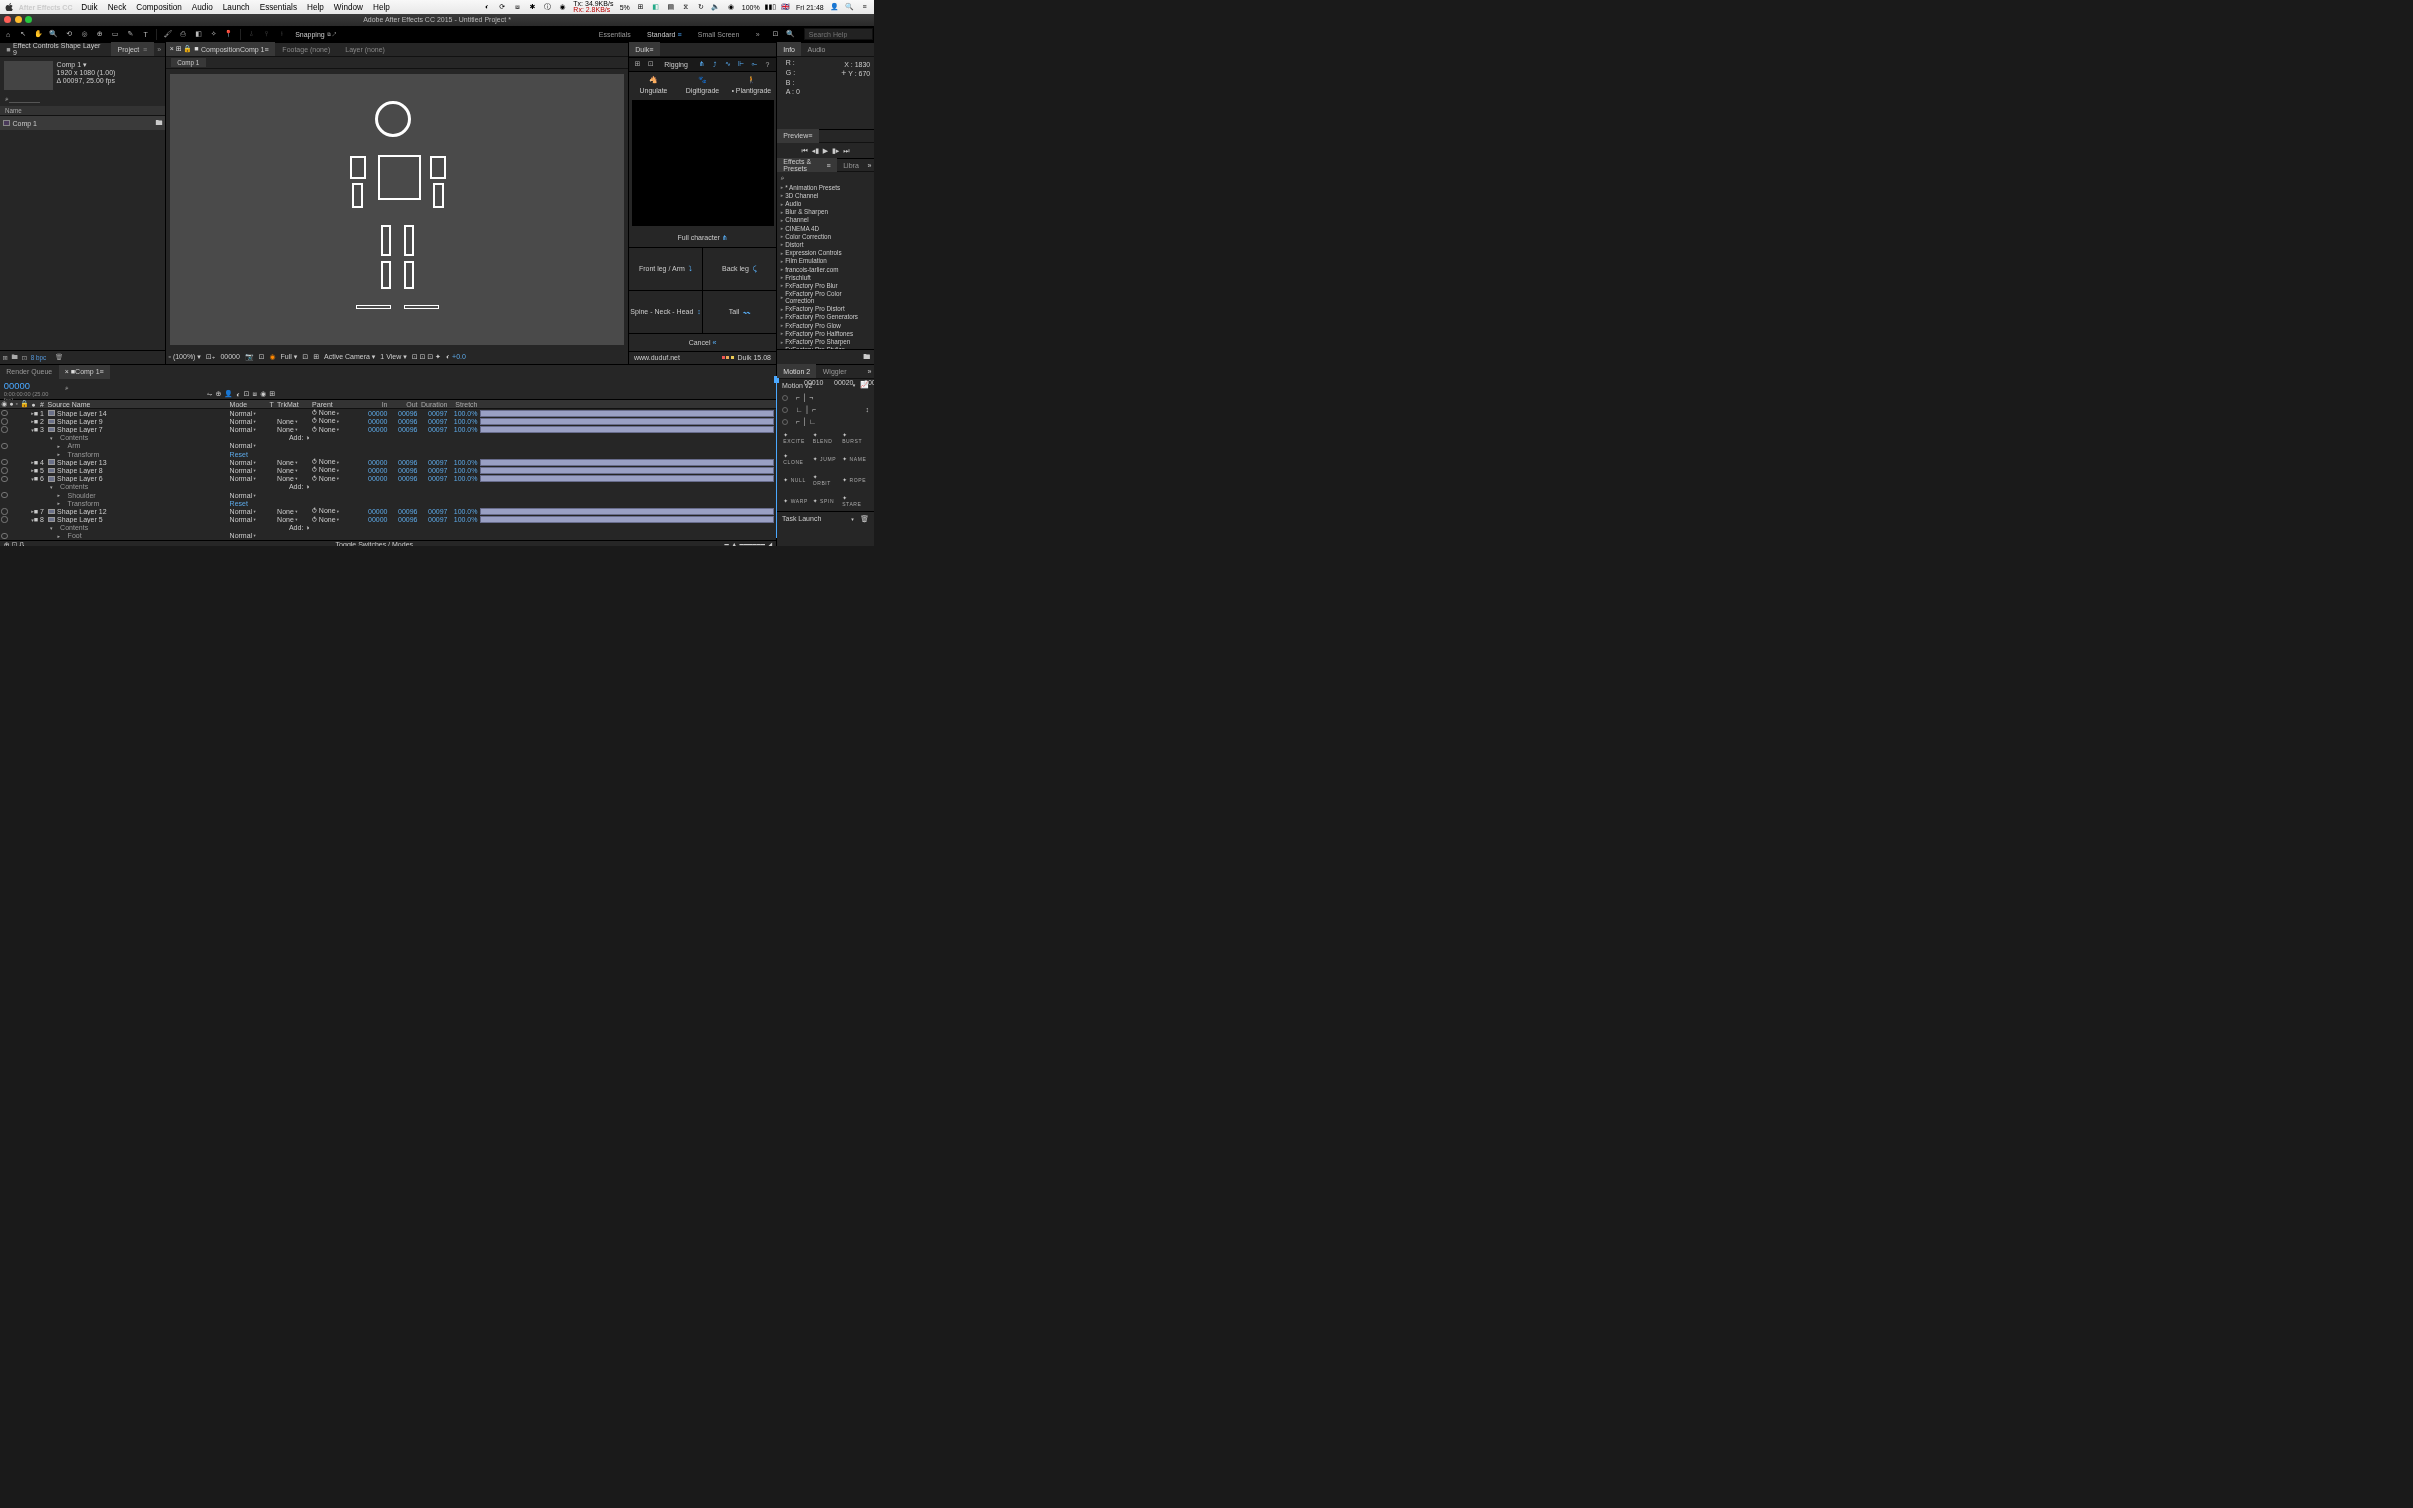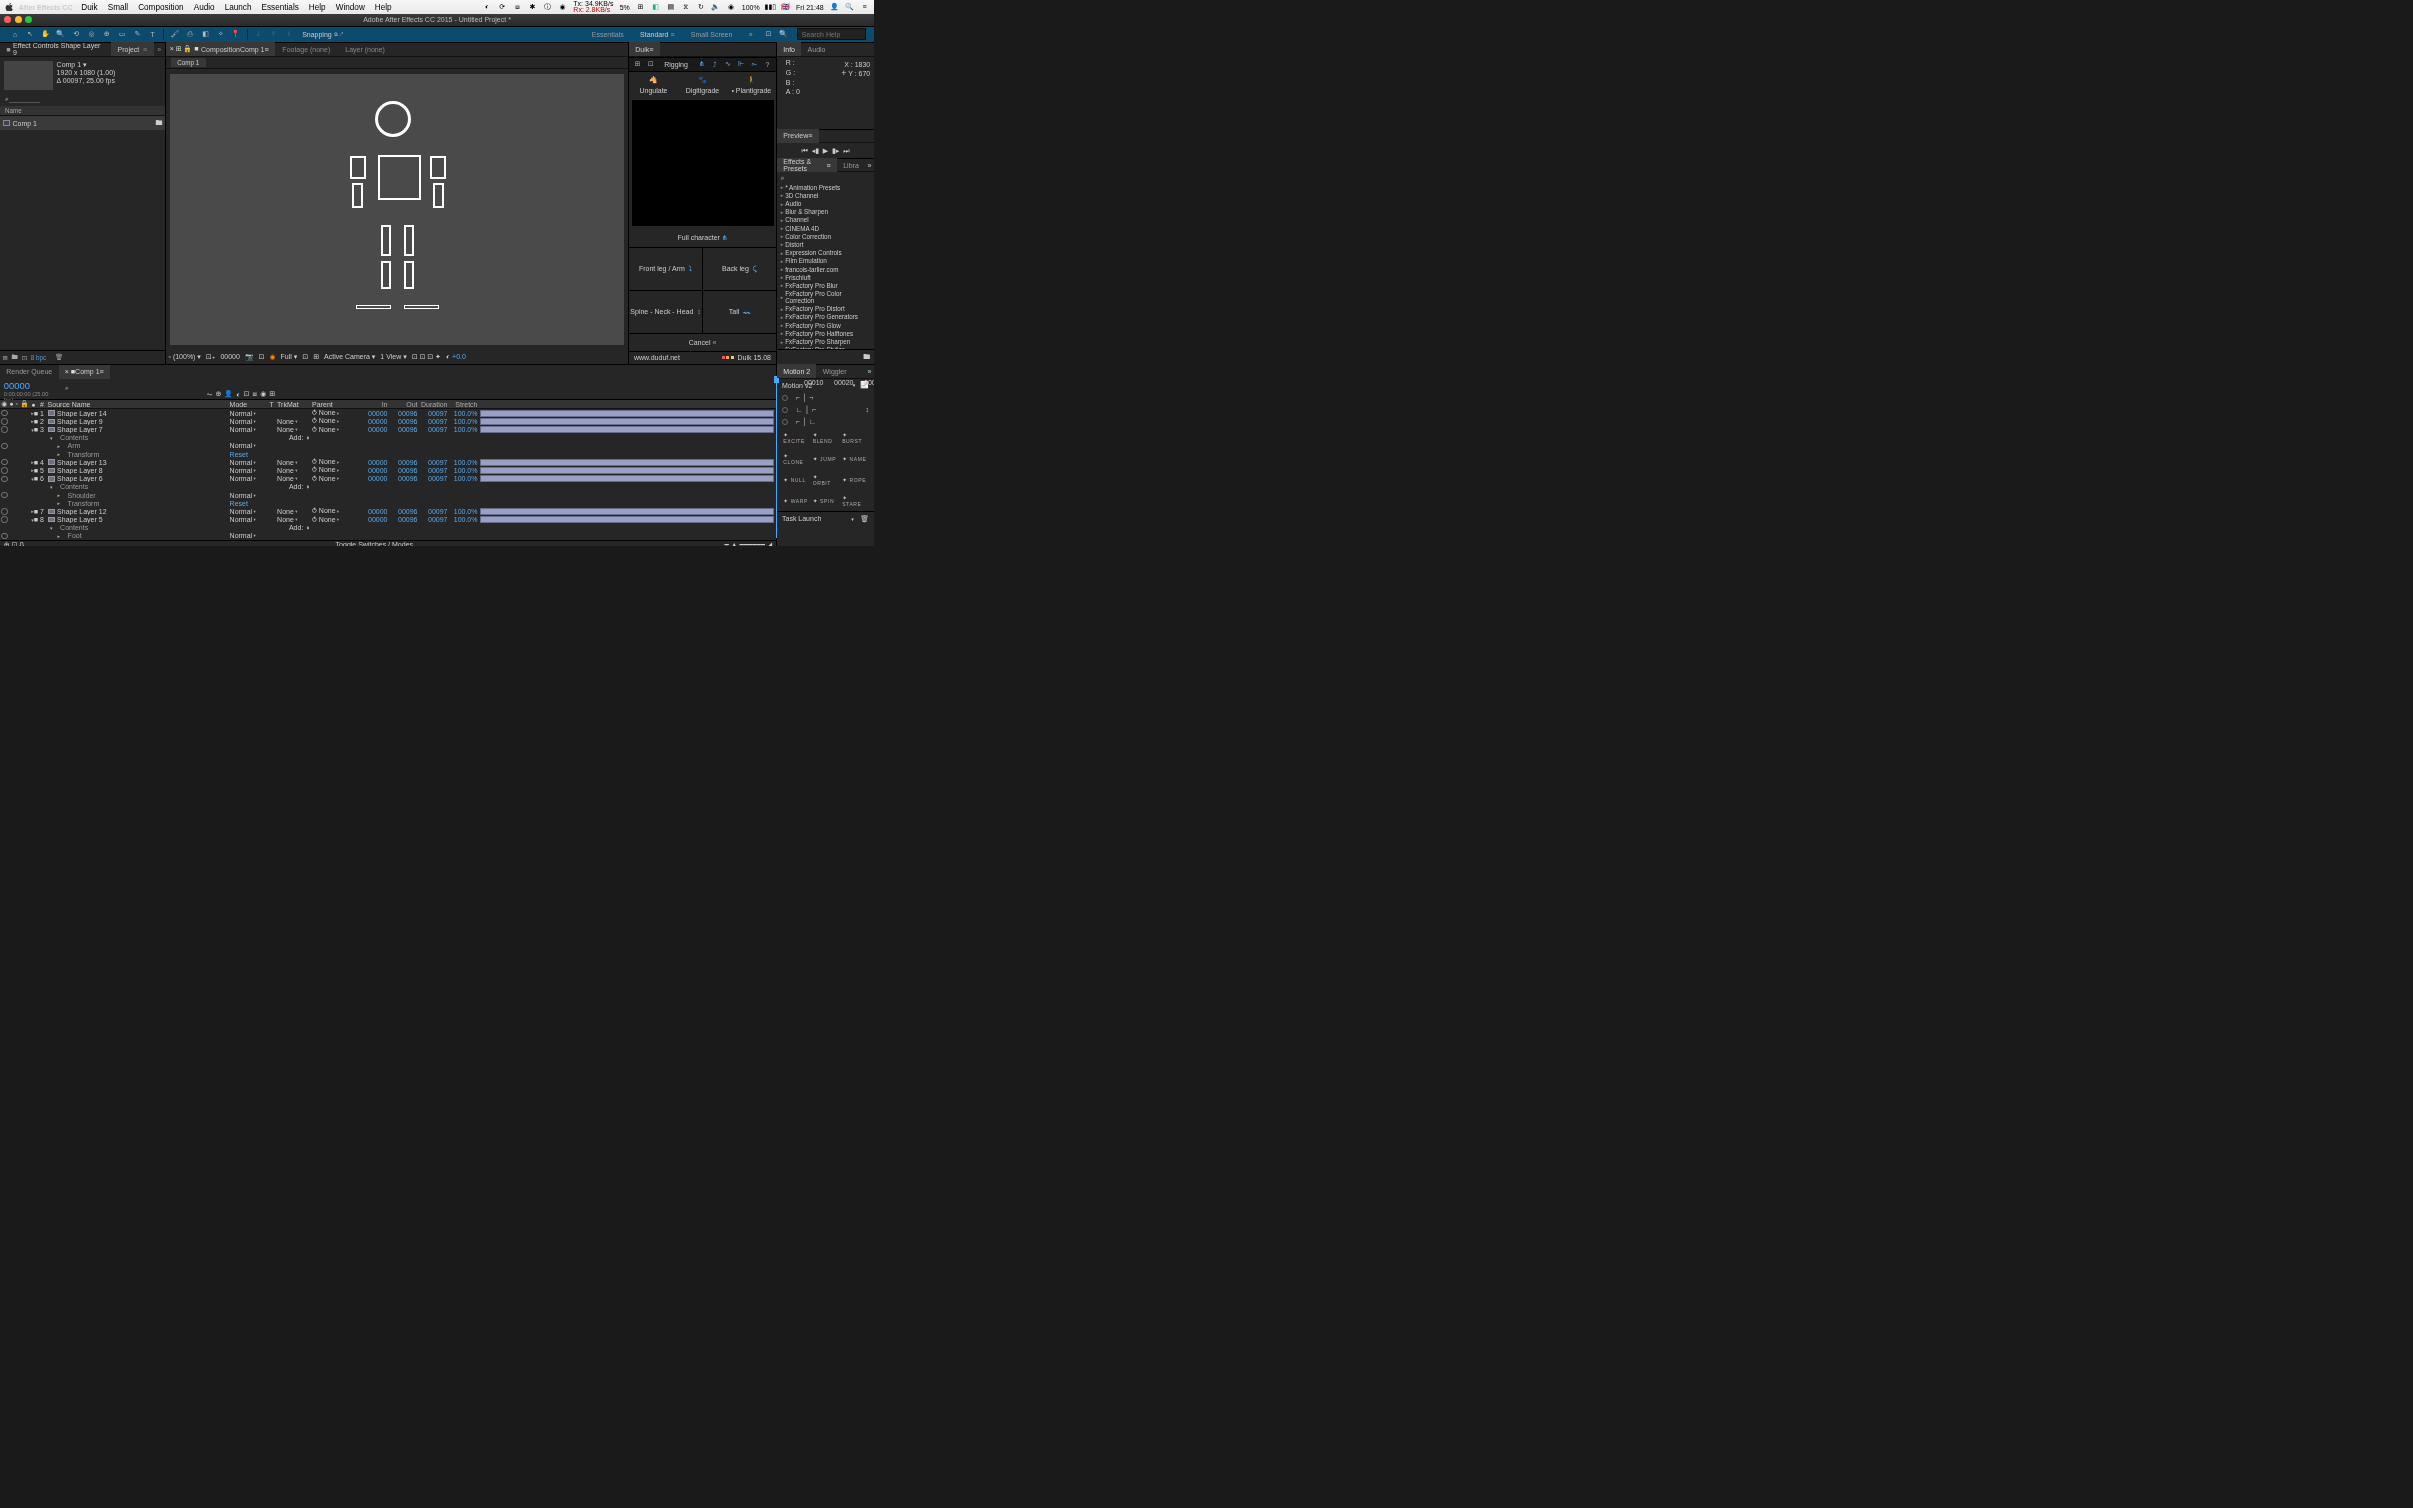--- a/index.html
+++ b/index.html
@@ -9,21 +9,21 @@
 .menubar .app{font-weight:bold;margin-right:8.8px}
 .menubar .m{margin-right:10px;color:#000;font-size:8.2px}
 .menubar .right{margin-left:auto;display:flex;align-items:center;gap:6.3px;font-size:7px;color:#000}
 .menubar .right span{color:#000}
 .mico{width:8.8px;height:8.8px;display:inline-flex;align-items:center;justify-content:center;color:#333}
 .titlebar{height:12.6px;background:linear-gradient(#3a3a3a,#2a2a2a);display:flex;align-items:center;justify-content:center;position:relative;border-bottom:0.6px solid #000}
 .titlebar .t{color:#bbb;font-size:7px}
 .traffic{position:absolute;left:3.8px;display:flex;gap:3.8px}
 .tdot{width:7px;height:7px;border-radius:50%}
 .tdot.r{background:#ff5f57}.tdot.y{background:#febc2e}.tdot.g{background:#28c840}
-.toolbar{height:16.3px;background:#0c4a6e;display:flex;align-items:center;padding:0 8px;gap:1.3px;border-bottom:0.6px solid #000}
+.toolbar{height:16.3px;background:#000000;display:flex;align-items:center;padding:0 1px;gap:1.3px;border-bottom:0.6px solid #000}
 .tbtn{width:14px;height:12.6px;display:flex;align-items:center;justify-content:center;color:#bbb}
 .tsep{width:0.6px;height:11.3px;background:#222;margin:0 2.5px}
 .snap{color:#aaa;margin-left:5px;display:flex;align-items:center;gap:2.5px}
 .ws-tabs{margin-left:auto;display:flex;gap:1.3px;align-items:center}
 .ws{padding:1.9px 7.5px;color:#999}
 .ws.active{color:#4aa8ff}
 .search{background:#222;border:0.6px solid #111;padding:1.3px 3.8px;width:69px;margin-left:5px;color:#888}
 .main{display:flex;height:321px}
 .col1{width:165px;background:#262626;display:flex;flex-direction:column}
 .panel-tab{height:14px;background:#262626;display:flex;align-items:center;border-bottom:0.6px solid #111}
@@ -114,21 +114,21 @@
 <body>
 
 <div class="menubar">
   <span class="apple">
       <svg width="8.2" height="8.8" viewBox="0 0 13 14">
         <path fill="#333" d="M10.5 7.4c0-1.8 1.5-2.6 1.5-2.7-0.8-1.2-2.1-1.4-2.6-1.4-1.1-0.1-2.1 0.6-2.7 0.6s-1.4-0.6-2.3-0.6c-1.2 0-2.3 0.7-2.9 1.8-1.2 2.1-0.3 5.3 0.9 7 0.6 0.8 1.3 1.8 2.2 1.7 0.9 0 1.2-0.6 2.3-0.6s1.4 0.6 2.3 0.5c1 0 1.6-0.9 2.2-1.7 0.7-1 1-1.9 1-2 0 0-1.9-0.7-1.9-2.6zM8.8 2.1c0.5-0.6 0.8-1.4 0.7-2.1-0.7 0-1.5 0.5-2 1-0.4 0.5-0.8 1.3-0.7 2.1 0.8 0.1 1.5-0.4 2-1z"></path>
       </svg>
     </span>
   <span class="app">After Effects CC</span>
   <span class="m">Duik</span>
-  <span class="m">Small</span>
+  <span class="m">Neck</span>
   <span class="m">Composition</span>
   <span class="m">Audio</span>
   <span class="m">Launch</span>
   <span class="m">Essentials</span>
   <span class="m">Help</span>
   <span class="m">Window</span>
   <span class="m">Help</span>
   <div class="right">
     <span class="mico">◐</span>
     <span class="mico">⟳</span>

